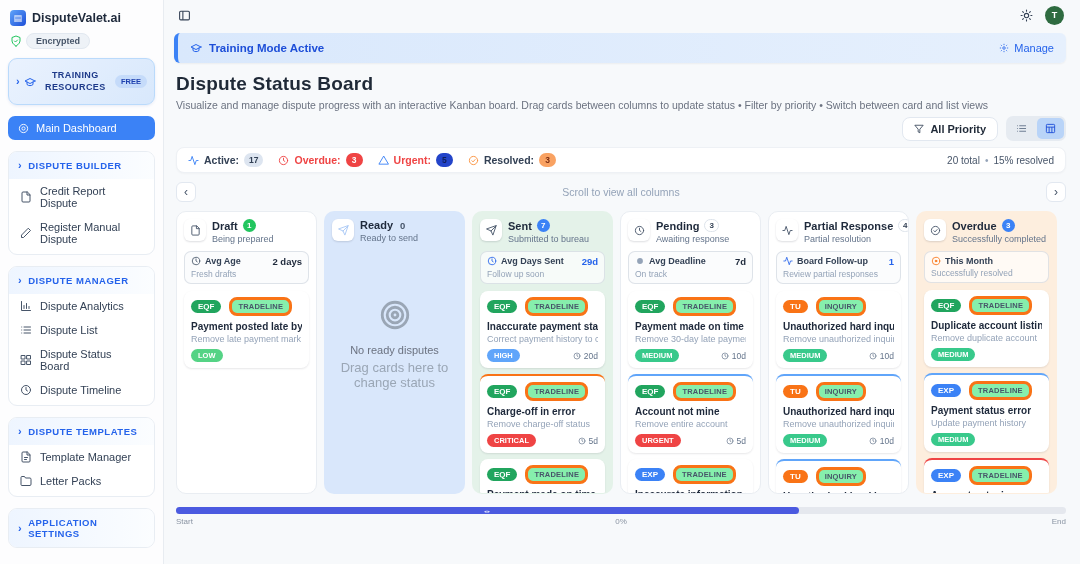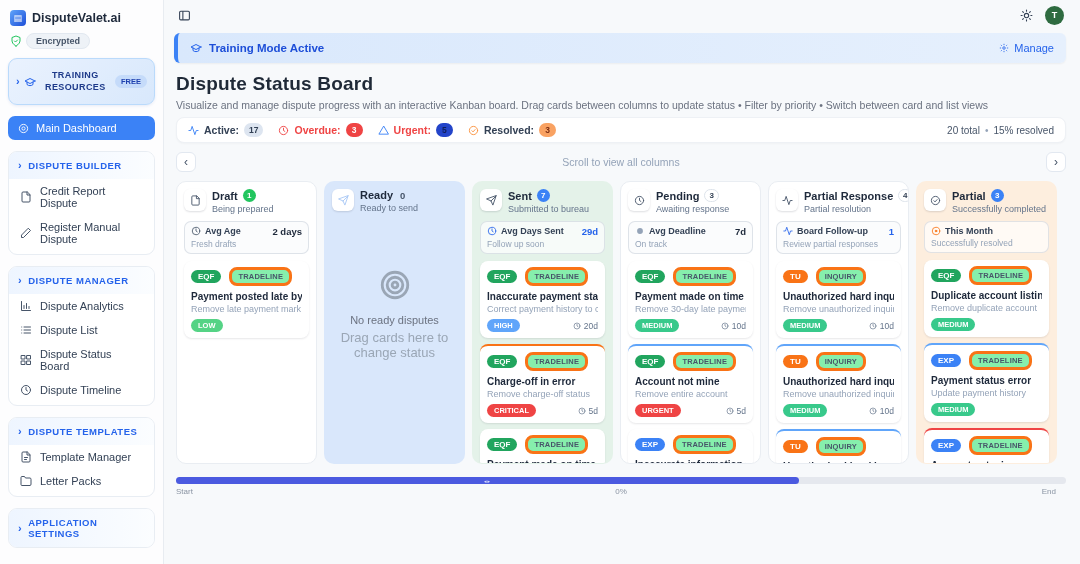--- a/index.html
+++ b/index.html
@@ -96,21 +96,21 @@
   .empty .icn { width:34px; height:34px; color:#9aa6b5; }
   .empty-title { font-size:11px; color:#6b7280; margin-top:12px; }
   .empty-sub { font-size:13px; color:#9aa6b5; margin-top:4px; }
 
   .footerbar { margin-top:13px; }
   .track { height:7px; background:#e5e8ee; border-radius:4px; position:relative; cursor:pointer; }
   .fill { position:absolute; left:0; top:0; height:7px; border-radius:4px; background:#4b5ae0; display:flex; align-items:center; justify-content:center; color:rgba(255,255,255,.8); font-size:5px; letter-spacing:1px; }
   .footer-labels { position:relative; font-size:8px; color:#8a94a3; margin-top:3px; height:10px; }
   .footer-labels .fl-start { position:absolute; left:0; }
   .footer-labels .fl-mid { position:absolute; left:50%; transform:translateX(-50%); }
-  .footer-labels .fl-end { position:absolute; right:10px; }
+  .footer-labels .fl-end { position:absolute; right:0; }
 </style>
 </head>
 <body>
 
 <div class="sidebar">
   <div class="logo-row">
     <span class="logo-mark">▤</span>
     <span class="logo-text">DisputeValet.ai</span>
   </div>
   <div class="enc-row">
@@ -280,20 +280,47 @@
           </svg>
         </span>
       <span>Manage</span>
     </span>
   </div>
 
   <div class="content">
     <div class="page-title">Dispute Status Board</div>
     <div class="page-sub">Visualize and manage dispute progress with an interactive Kanban board. Drag cards between columns to update status • Filter by priority • Switch between card and list views</div>
 
+    <div class="toolbar">
+      <button class="filter-btn">
+        <span class="icn">
+            <svg viewBox="0 0 24 24" fill="none" stroke="currentColor" stroke-width="2" stroke-linejoin="round">
+              <path d="M22 3H2l8 9.5V19l4 2v-8.5z"></path>
+            </svg>
+          </span>
+        <span>All Priority</span>
+      </button>
+      <div class="view-toggle">
+        <span class="vt-btn">
+            <span class="icn">
+              <svg viewBox="0 0 24 24" fill="none" stroke="currentColor" stroke-width="2" stroke-linecap="round">
+                <path d="M8 6h13M8 12h13M8 18h13M3.5 6h.01M3.5 12h.01M3.5 18h.01"></path>
+              </svg>
+            </span>
+          </span>
+        <span class="vt-btn active">
+            <span class="icn">
+              <svg viewBox="0 0 24 24" fill="none" stroke="currentColor" stroke-width="2">
+                <rect x="3" y="3" width="18" height="18" rx="2"></rect>
+                <path d="M3 9h18M9 9v12M15 9v12"></path>
+              </svg>
+            </span>
+          </span>
+      </div>
+    </div>
 
     <div class="stats-bar">
       <span id="stats-items" style="display:flex;gap:15px;align-items:center">
   <span class="stat-item">
     <span class="icn" style="color:#3b82f6;">
               <svg viewBox="0 0 24 24" fill="none" stroke="currentColor" stroke-width="2" stroke-linecap="round" stroke-linejoin="round">
                 <path d="M22 12h-4l-3 9L9 3l-3 9H2"></path>
               </svg>
             </span>
     <span style="color:#334155">Active:</span>
@@ -670,21 +697,21 @@
       <span class="col-icn">
               <span class="icn" style="color:#475569;width:11px;height:11px;">
                 <svg viewBox="0 0 24 24" fill="none" stroke="currentColor" stroke-width="2" stroke-linecap="round" stroke-linejoin="round">
                   <circle cx="12" cy="12" r="9"></circle>
                   <path d="M8.5 12.5l2.5 2.5 4.5-5"></path>
                 </svg>
               </span>
             </span>
       <div class="col-head-txt">
         <div class="col-name-row">
-                <span class="col-name">Partial</span>
+                <span class="col-name">Overdue</span>
                 <span class="count-c" style="background:#3b82f6">3</span>
               </div>
         <div class="col-desc">Successfully completed</div>
       </div>
     </div>
 
   <div class="col-stat">
     <div class="stat-row1">
               <span class="icn" style="color:#f97316;width:10px;height:10px;">
                 <svg viewBox="0 0 24 24" fill="none" stroke="currentColor" stroke-width="2" stroke-linecap="round" stroke-linejoin="round">

